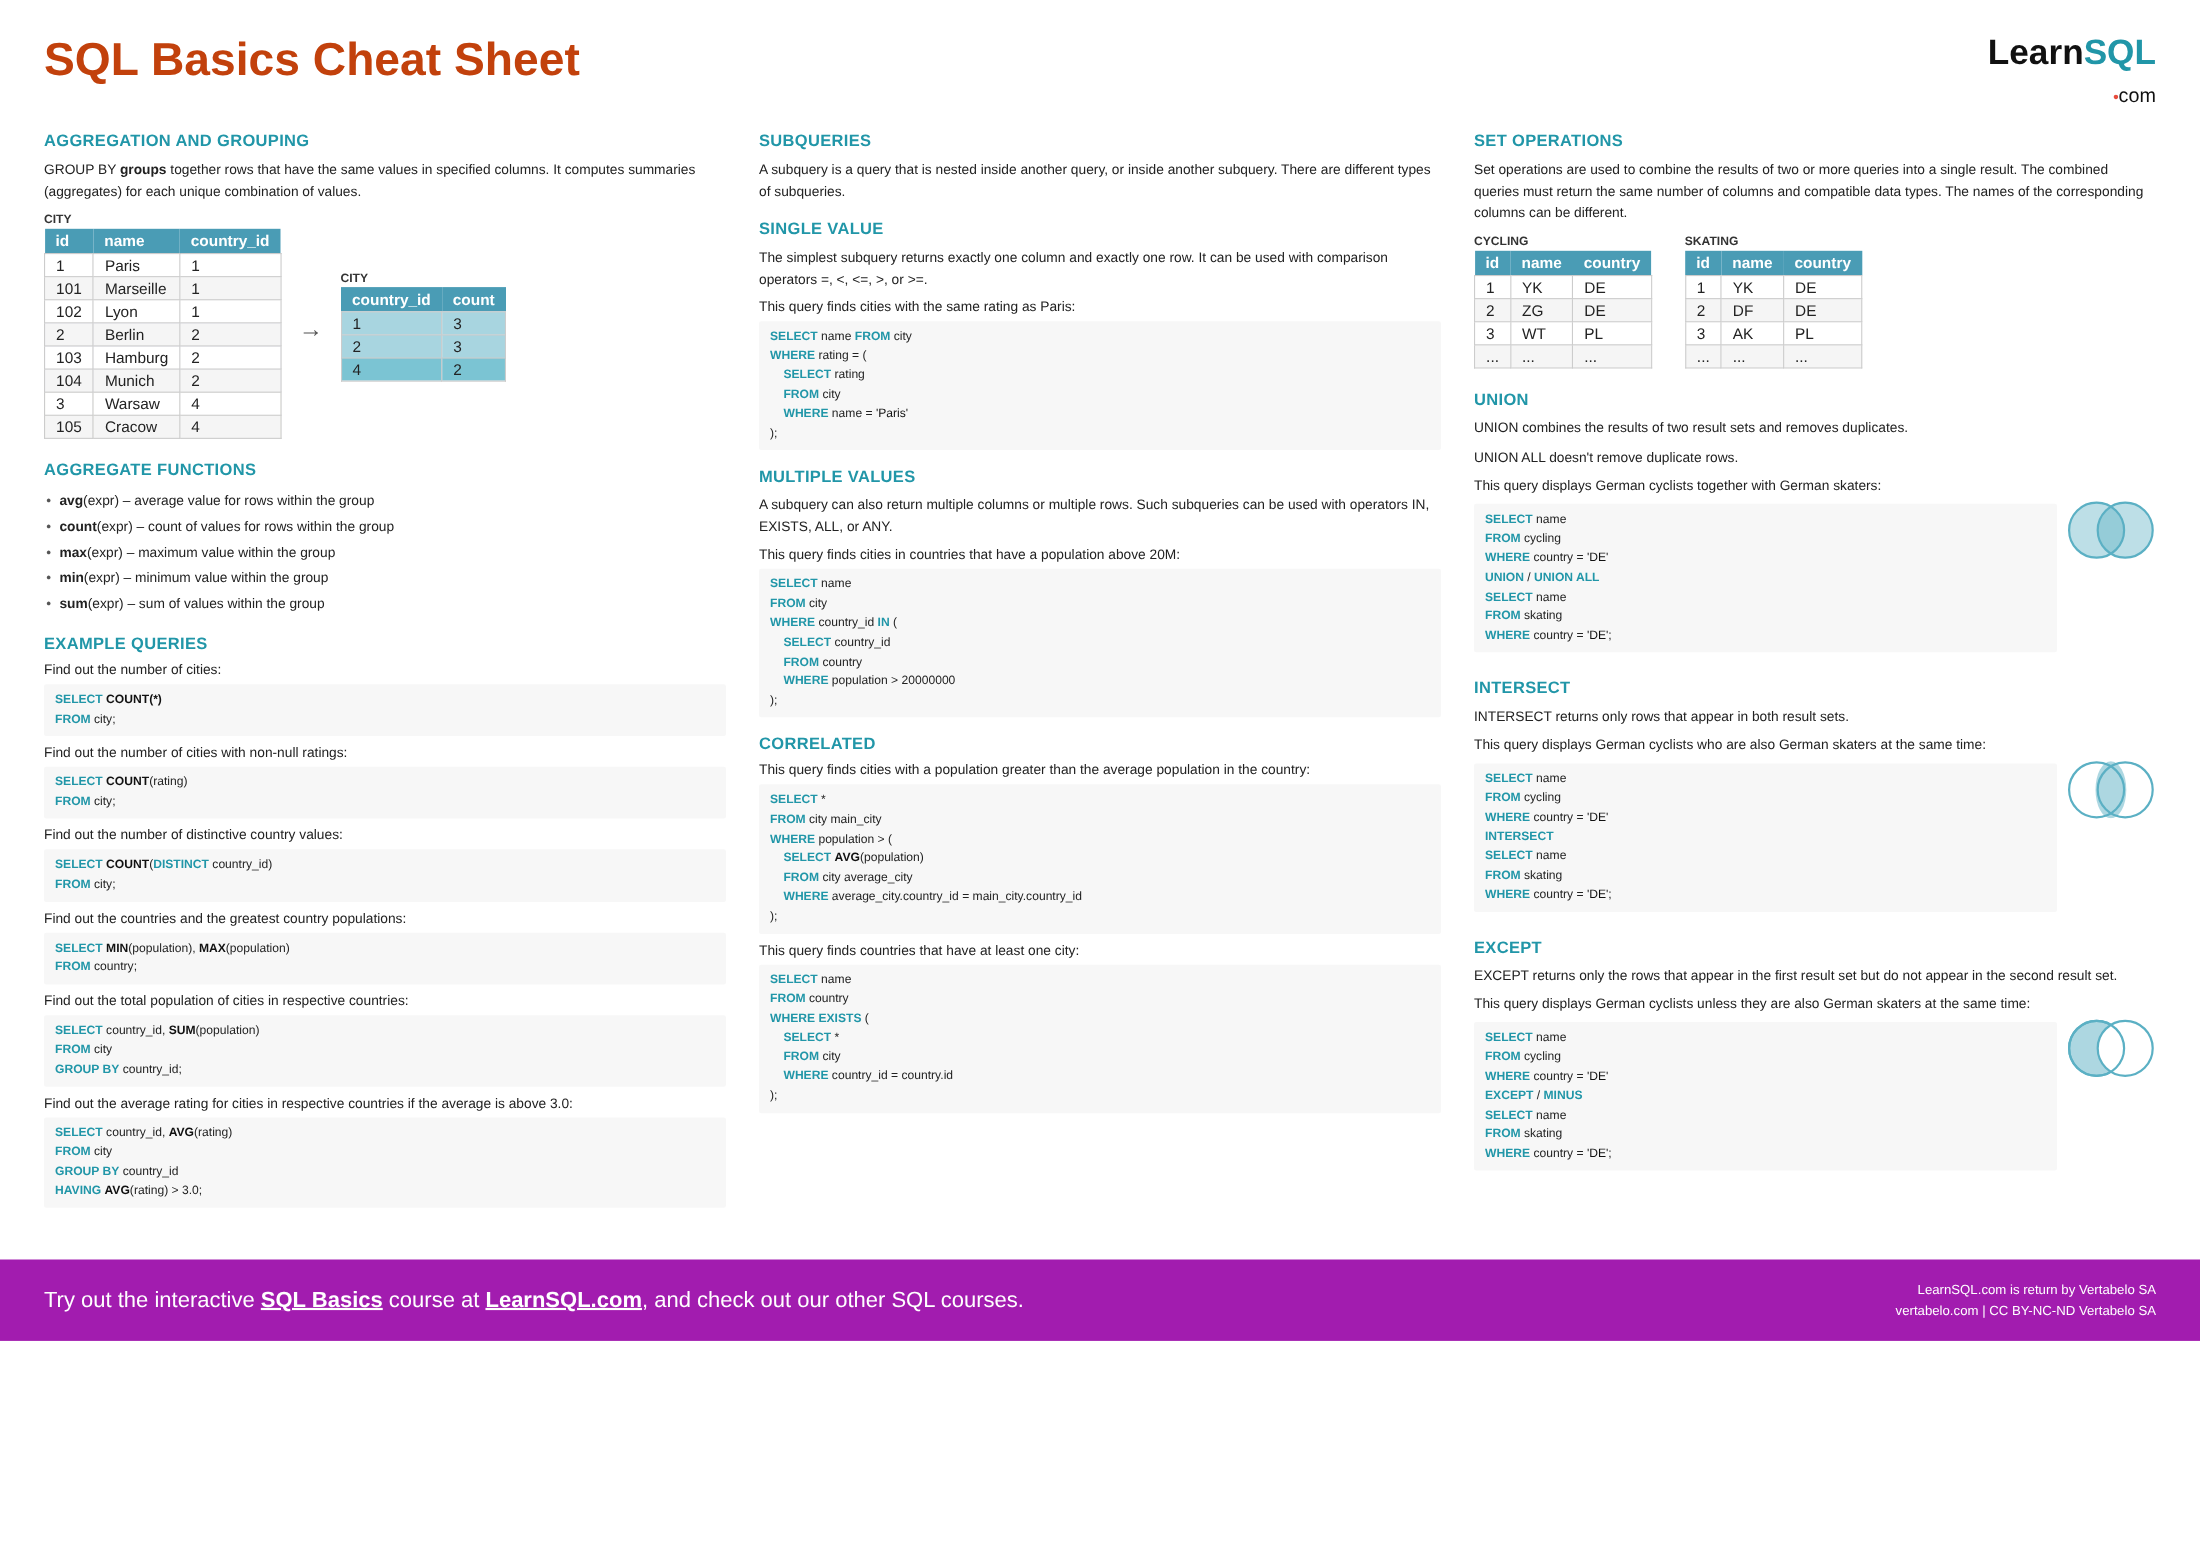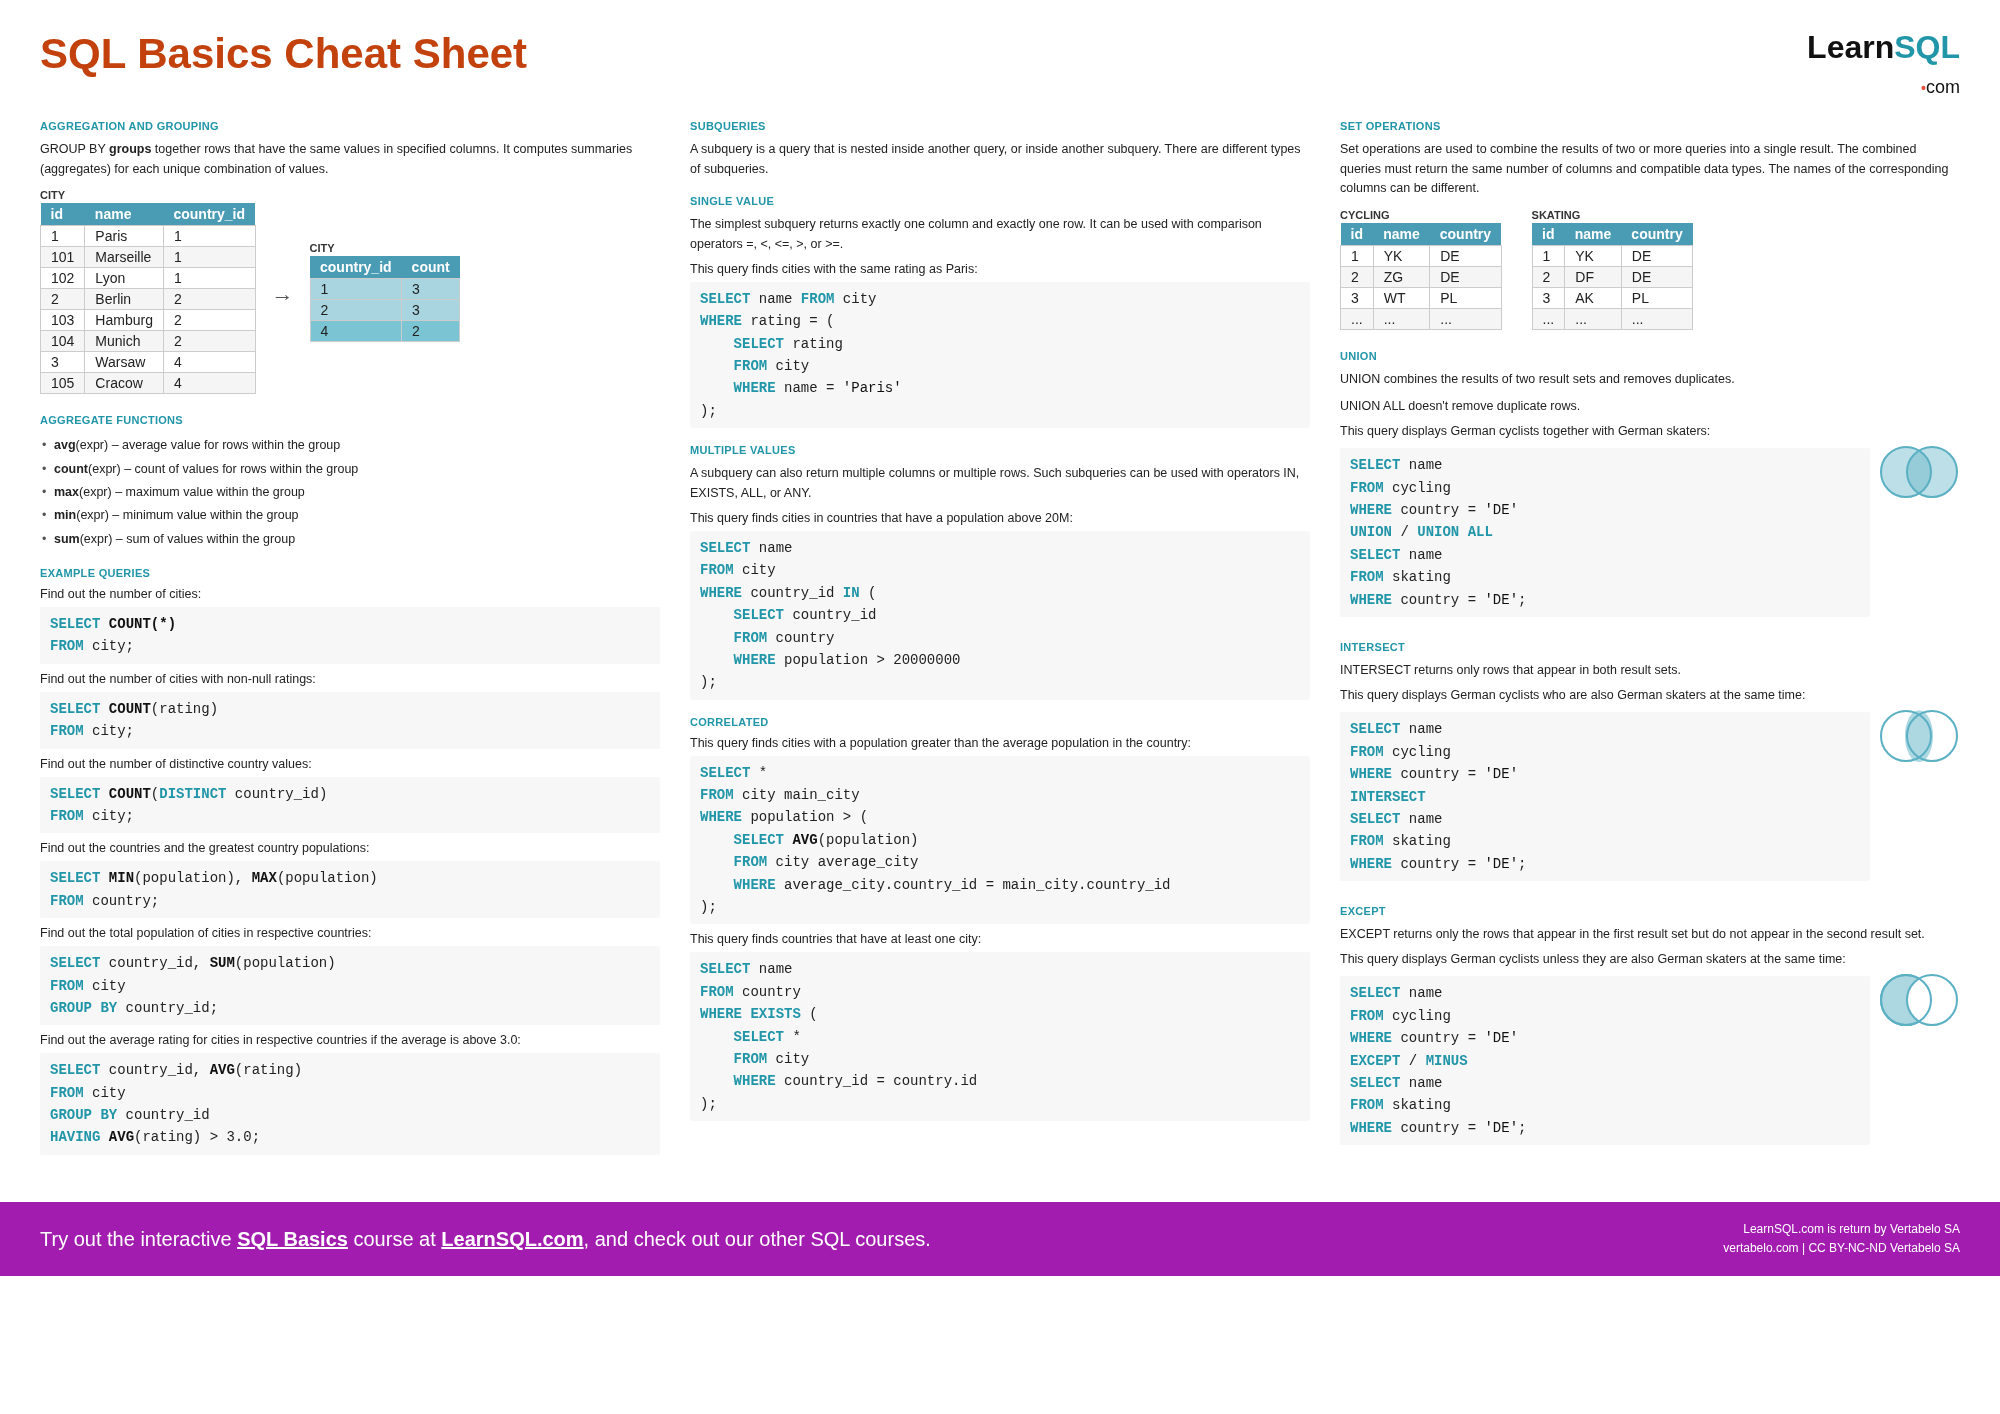--- a/index.html
+++ b/index.html
@@ -55,21 +55,21 @@
       gap: 30px;
       flex: 1;
     }
 
     .col {
       flex: 1;
       min-width: 0;
     }
 
     .section-title {
-      font-size: 11px;
+      font-size: 15px;
       font-weight: 700;
       color: #2196a8;
       text-transform: uppercase;
       margin-bottom: 8px;
       margin-top: 16px;
       border-bottom: none;
       letter-spacing: 0.3px;
     }
 
     .section-title:first-child {
@@ -136,22 +136,22 @@
       background: #fff;
     }
 
     .result-table tr:nth-child(1) td { background: #a8d5e0; }
     .result-table tr:nth-child(2) td { background: #a8d5e0; }
     .result-table tr:nth-child(3) td { background: #7bc4d3; }
     .result-table tr:nth-child(4) td { background: #5bb0c4; }
 
     
     .code-block {
-      font-family: Liberation Mono, monospace;
-      font-size: 14px;
+      font-family: Liberation Sans, sans-serif;
+      font-size: 11px;
       background: #f7f7f7;
       padding: 6px 10px;
       margin: 6px 0 8px 0;
       border-radius: 2px;
       line-height: 1.6;
       white-space: pre;
     }
 
     .kw { color: #2196a8; font-weight: 700; }
     .fn { font-weight: 700; color: #111; }

